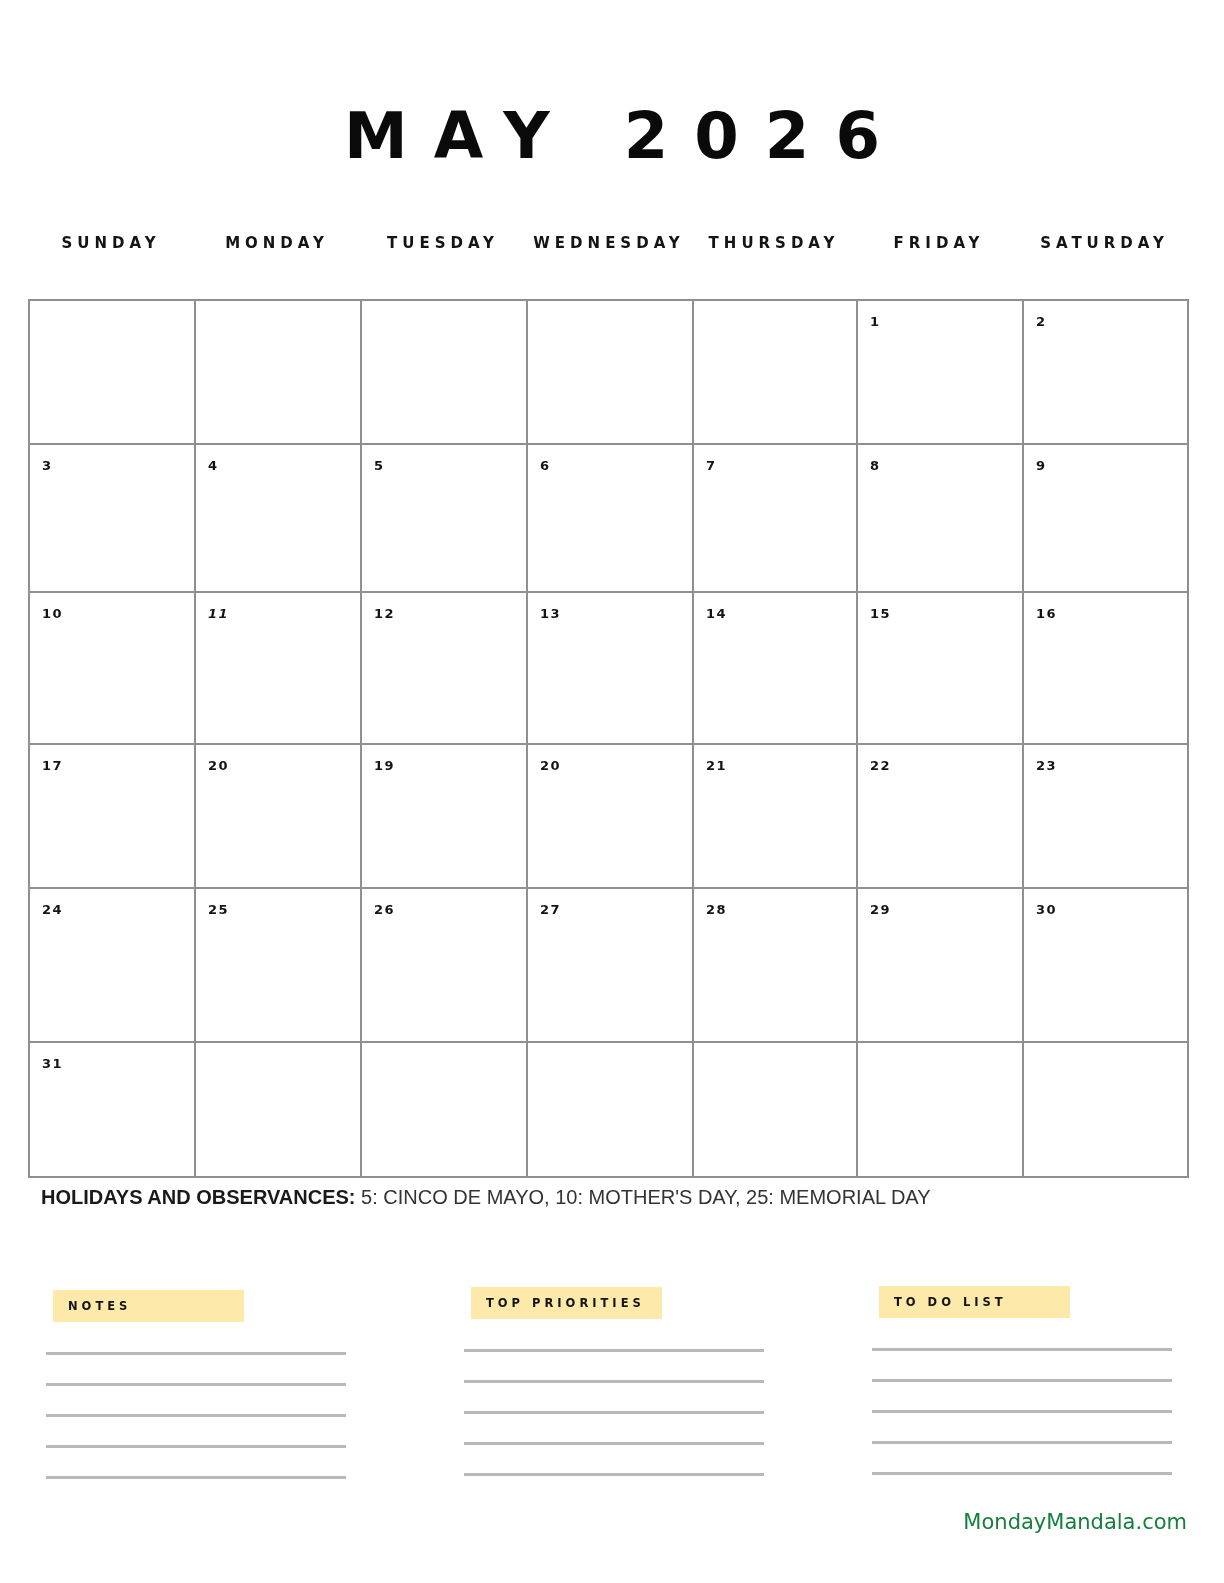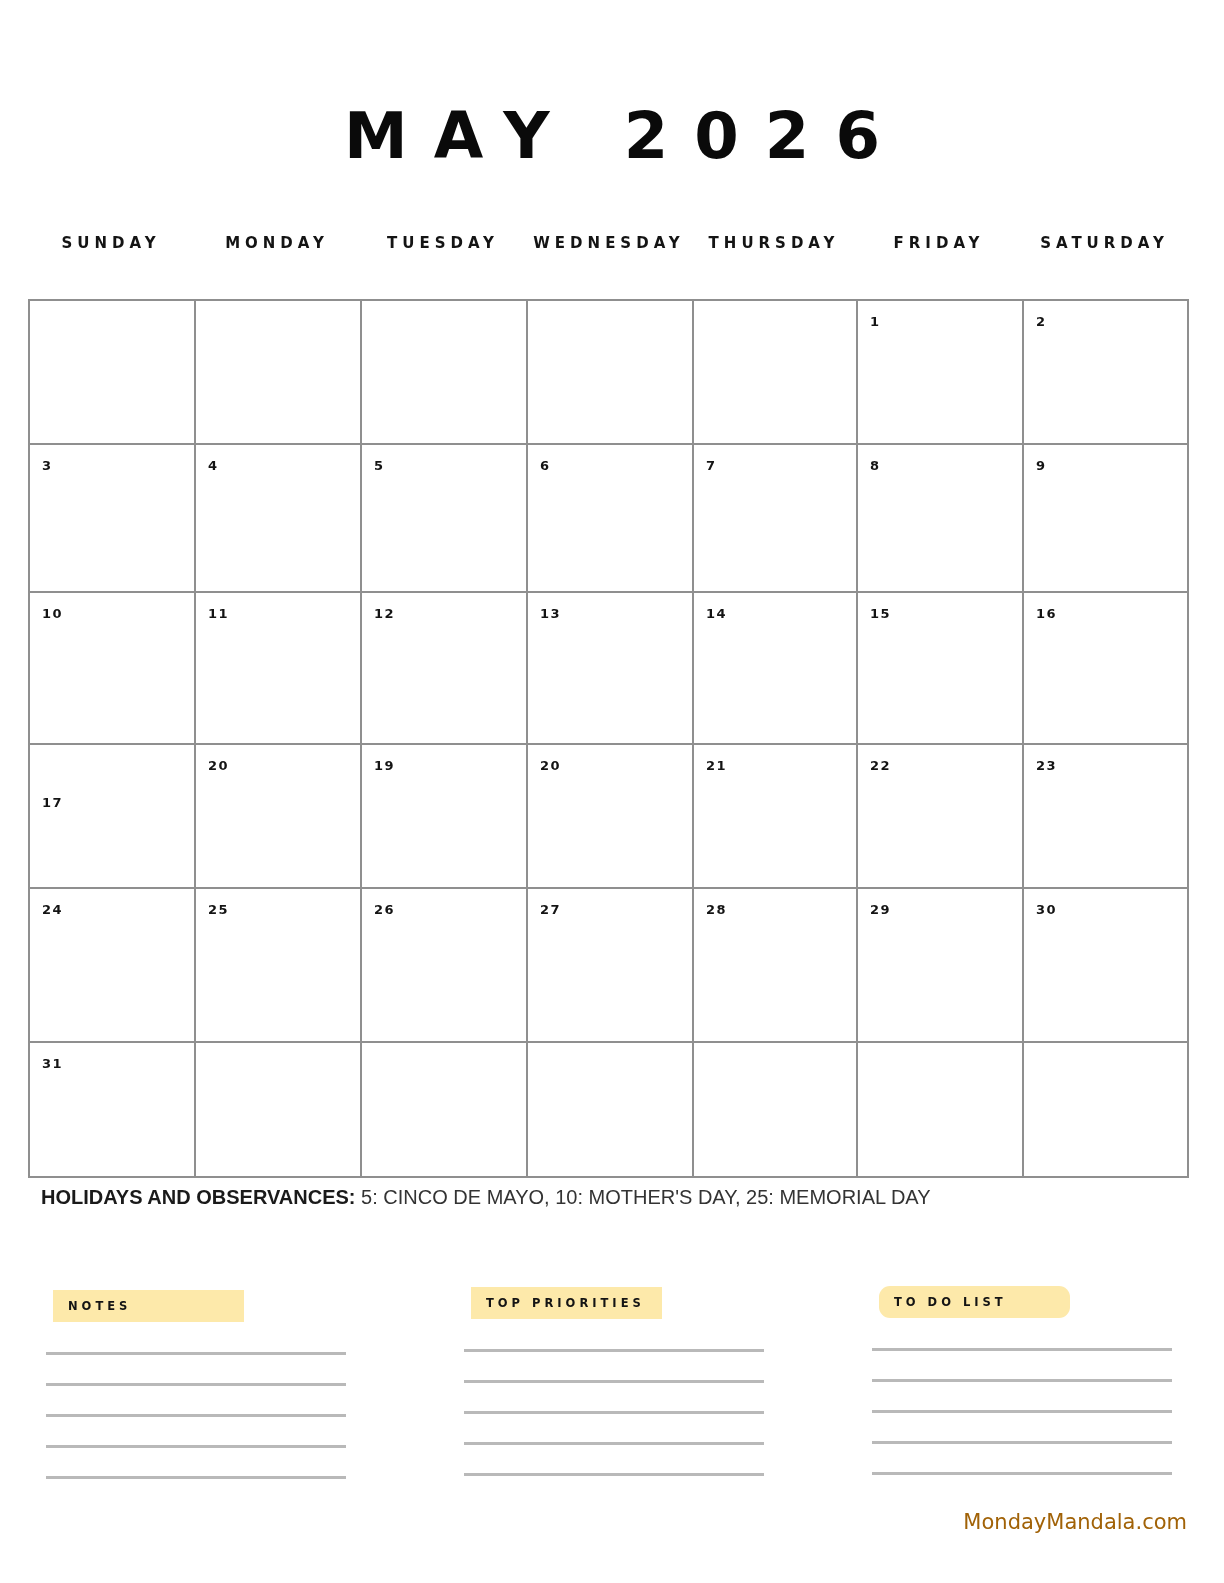--- a/index.html
+++ b/index.html
@@ -9,21 +9,21 @@
   .grid { position:absolute; left:28px; top:299px; }
   .hline { position:absolute; height:2px; background:#8f8f8f; }
   .vline { position:absolute; width:2px; background:#8f8f8f; }
   .cellnum { position:absolute; font-family:"DejaVu Sans", sans-serif; font-weight:bold; font-size:13px; letter-spacing:1.5px; color:#141414; }
   .holidays { position:absolute; left:41px; top:1186px; font-size:20px; color:#1a1a1a; white-space:nowrap; }
   .holidays b { font-weight:bold; }
   .holidays span.rest { font-weight:normal; color:#333; }
   .tag { position:absolute; background:#fde9aa; height:32px; }
   .tag span { position:absolute; left:15px; top:9px; font-family:"DejaVu Sans", sans-serif; font-weight:bold; font-size:11.5px; letter-spacing:4px; color:#141414; }
   .line { position:absolute; height:3px; background:#b9b9b9; width:300px; }
-  .watermark { position:absolute; right:37px; top:1510px; font-family:"DejaVu Sans", sans-serif; font-size:21px; color:#a16207; }
+  .watermark { position:absolute; right:37px; top:1510px; font-family:"DejaVu Sans", sans-serif; font-size:21px; color:#15803d; }
 </style>
 </head>
 <body>
 
 <div class="title">MAY 2026</div>
 
 <div id="dows">
     <div class="dow" style="left: 28px; width: 166px;">SUNDAY</div>
     <div class="dow" style="left: 194px; width: 166px;">MONDAY</div>
     <div class="dow" style="left: 360px; width: 166px;">TUESDAY</div>
@@ -77,39 +77,39 @@
     </div>
     <div style="position: absolute; left: 830px; top: 146px; width: 164px; height: 146px;">
       <div class="cellnum" style="left: 12px; top: 13px;">8</div>
     </div>
     <div style="position: absolute; left: 996px; top: 146px; width: 163px; height: 146px;">
       <div class="cellnum" style="left: 12px; top: 13px;">9</div>
     </div>
     <div style="position: absolute; left: 2px; top: 294px; width: 164px; height: 150px;">
       <div class="cellnum" style="left: 12px; top: 13px;">10</div>
     </div>
-    <div style="position: absolute; left: 168px; top: 294px; width: 164px; height: 150px;">
+    <div style="position: absolute; left: 168px; top: 294px; width: 164px; height: 150px; font-style: italic;">
       <div class="cellnum" style="left: 12px; top: 13px;">11</div>
     </div>
     <div style="position: absolute; left: 334px; top: 294px; width: 164px; height: 150px; text-decoration: underline;">
       <div class="cellnum" style="left: 12px; top: 13px;">12</div>
     </div>
     <div style="position: absolute; left: 500px; top: 294px; width: 164px; height: 150px;">
       <div class="cellnum" style="left: 12px; top: 13px;">13</div>
     </div>
     <div style="position: absolute; left: 666px; top: 294px; width: 162px; height: 150px;">
       <div class="cellnum" style="left: 12px; top: 13px;">14</div>
     </div>
     <div style="position: absolute; left: 830px; top: 294px; width: 164px; height: 150px;">
       <div class="cellnum" style="left: 12px; top: 13px;">15</div>
     </div>
     <div style="position: absolute; left: 996px; top: 294px; width: 163px; height: 150px;">
       <div class="cellnum" style="left: 12px; top: 13px;">16</div>
     </div>
-    <div style="position: absolute; left: 2px; top: 446px; width: 164px; height: 142px; margin-top: 37px;">
+    <div style="position: absolute; left: 2px; top: 446px; width: 164px; height: 142px;">
       <div class="cellnum" style="left: 12px; top: 13px;">17</div>
     </div>
     <div style="position: absolute; left: 168px; top: 446px; width: 164px; height: 142px;">
       <div class="cellnum" style="left: 12px; top: 13px;">20</div>
     </div>
     <div style="position: absolute; left: 334px; top: 446px; width: 183px; height: 142px;">
       <div class="cellnum" style="left: 12px; top: 13px;">19</div>
     </div>
     <div style="position: absolute; left: 500px; top: 446px; width: 164px; height: 142px;">
       <div class="cellnum" style="left: 12px; top: 13px;">20</div>
@@ -158,21 +158,21 @@
 <div class="holidays">
   <b>HOLIDAYS AND OBSERVANCES:</b><span class="rest"> 5: CINCO DE MAYO, 10: MOTHER'S DAY, 25: MEMORIAL DAY</span>
 </div>
 
 <div class="tag" style="left:53px; top:1290px; width:191px;">
   <span>NOTES</span>
 </div>
 <div class="tag" style="left:471px; top:1287px; width:191px;">
   <span>TOP PRIORITIES</span>
 </div>
-<div class="tag" style="left:879px; top:1286px; width:191px;border-radius:11px;">
+<div class="tag" style="left:879px; top:1286px; width:191px;">
   <span>TO DO LIST</span>
 </div>
 
 <div id="lines">
     <div class="line" style="left: 46px; top: 1352px;"></div>
     <div class="line" style="left: 46px; top: 1383px;"></div>
     <div class="line" style="left: 46px; top: 1414px;"></div>
     <div class="line" style="left: 46px; top: 1445px;"></div>
     <div class="line" style="left: 46px; top: 1476px;"></div>
     <div class="line" style="left: 464px; top: 1349px;"></div>

